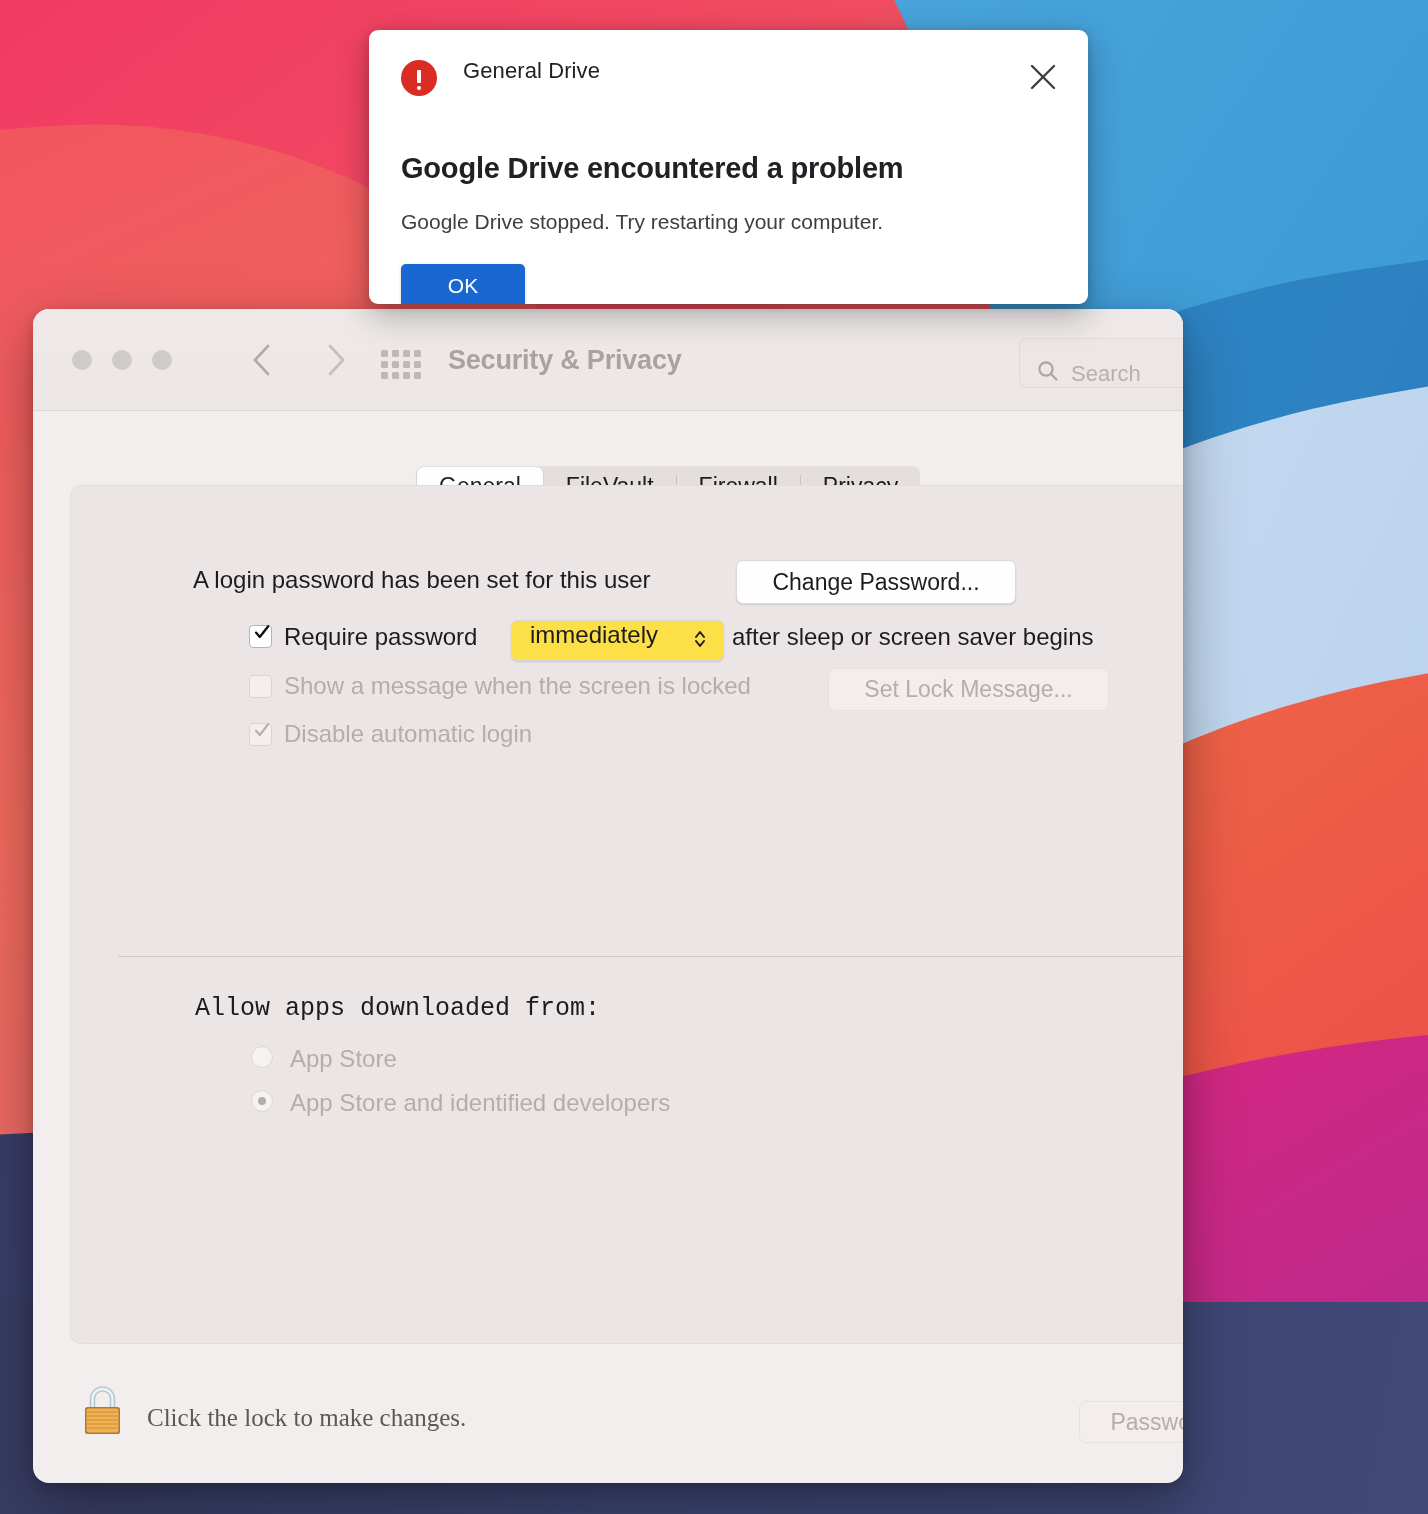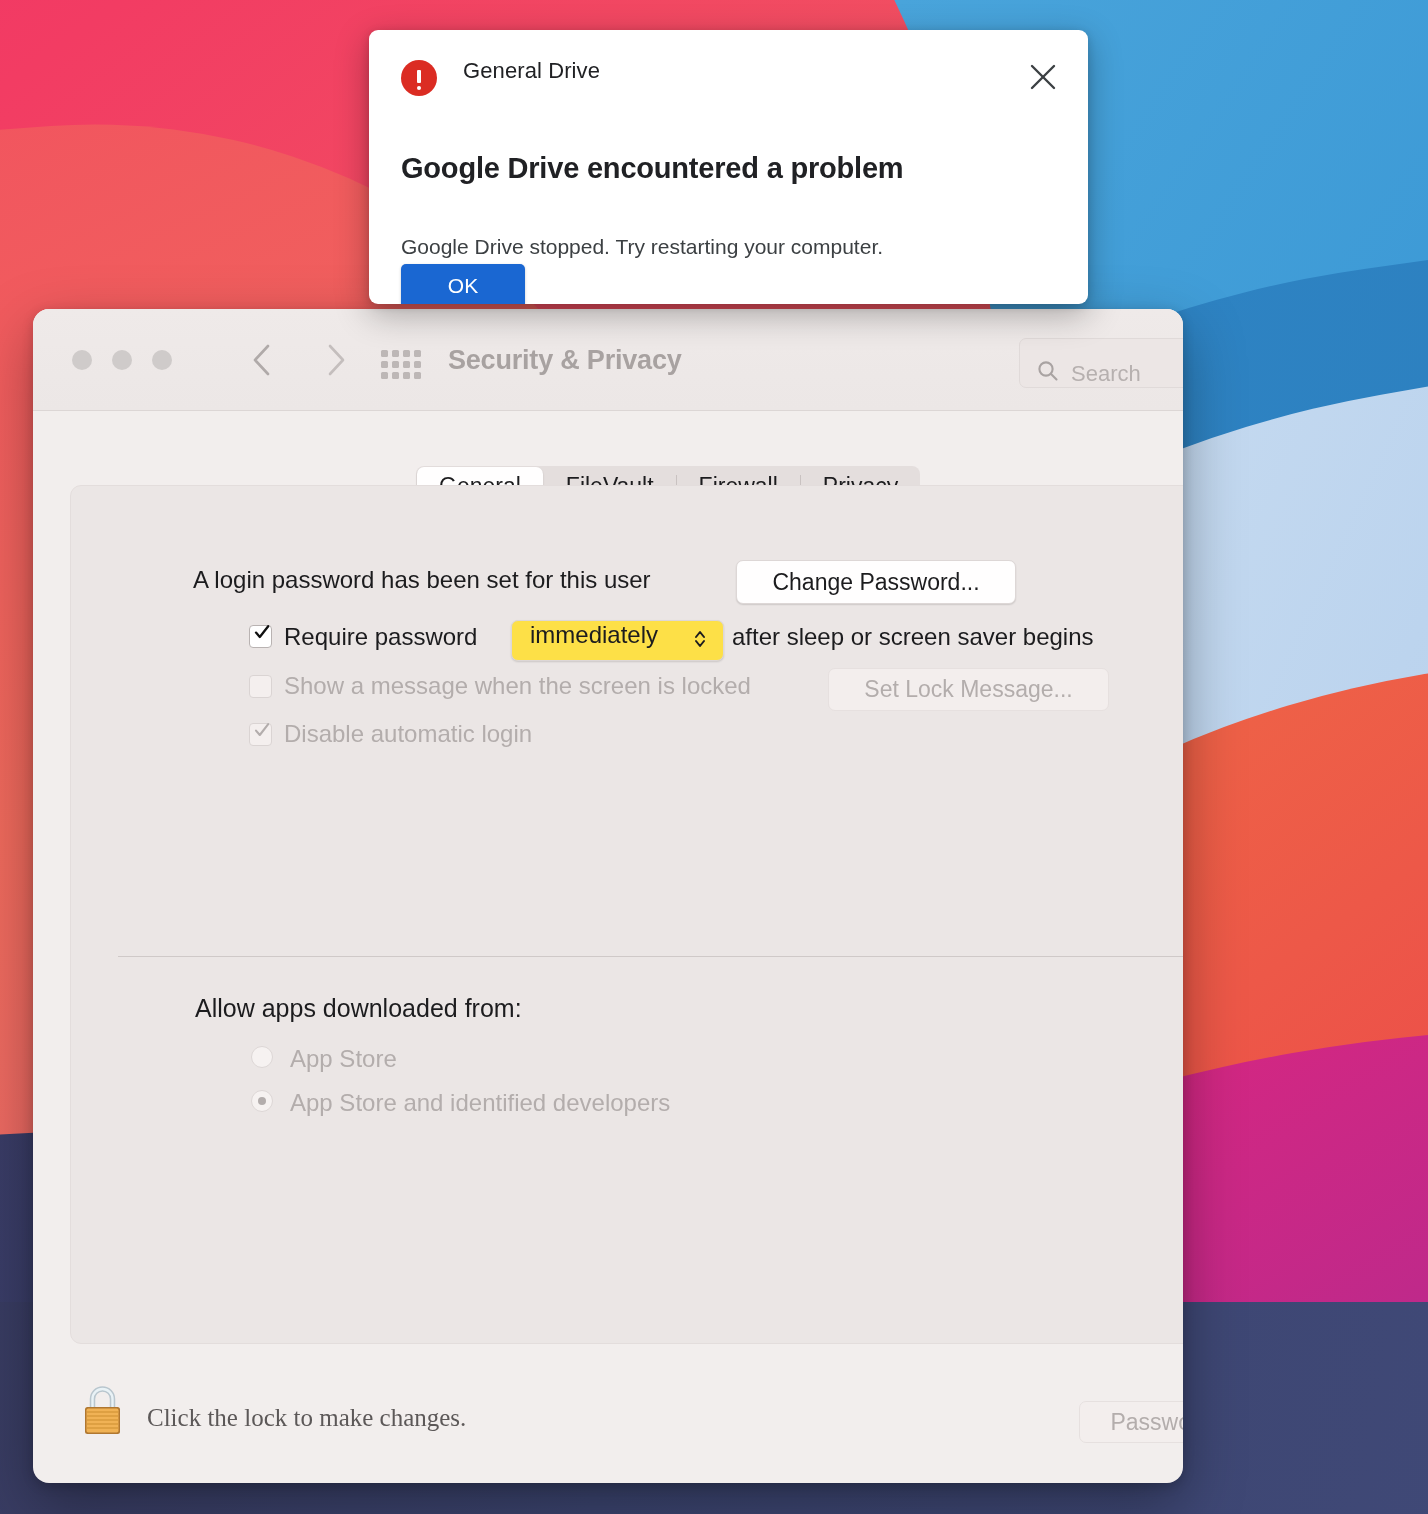--- a/index.html
+++ b/index.html
@@ -169,21 +169,20 @@
     font-size: 29px;
     font-weight: bold;
     color: #202124;
     letter-spacing: -.2px;
   }
   #gd-message {
     position: absolute;
     left: 32px; top: 180px;
     font-size: 21px;
     color: #3c4043;
-    margin-top: 25px;
   }
   #gd-ok {
     position: absolute;
     left: 32px; top: 234px;
     width: 124px; height: 44px;
     background: #1a67d2;
     color: #fff;
     border: none;
     border-radius: 5px;
     font-size: 21px;
@@ -557,21 +556,21 @@
       <span class="tick">
         <svg width="18" height="18" viewBox="0 0 18 18">
             <path d="M3 9.6 L6.8 14 L15.2 3.2" fill="none" stroke="#b3adac" stroke-width="2.1" stroke-linecap="round" stroke-linejoin="round"></path>
           </svg>
       </span>
     </div>
     <div class="row-text dim" style="left:213px;top:234px;">Disable automatic login</div>
 
     <div id="divider" style="left:47px;top:470px;width:1161px;"></div>
 
-    <div class="row-text" style="left:124px;top:508px;font-size:25px;">Allow apps downloaded from:</div>
+    <div class="row-text" style="left:124px;top:508px;font-size:25px;font-family:Liberation Mono, monospace;">Allow apps downloaded from:</div>
 
     <div class="radio" style="left:180px;top:560px;"></div>
     <div class="row-text dim" style="left:219px;top:559px;">App Store</div>
 
     <div class="radio" style="left:180px;top:604px;">
       <span class="dot"></span>
     </div>
     <div class="row-text dim" style="left:219px;top:603px;">App Store and identified developers</div>
   </div>
 

